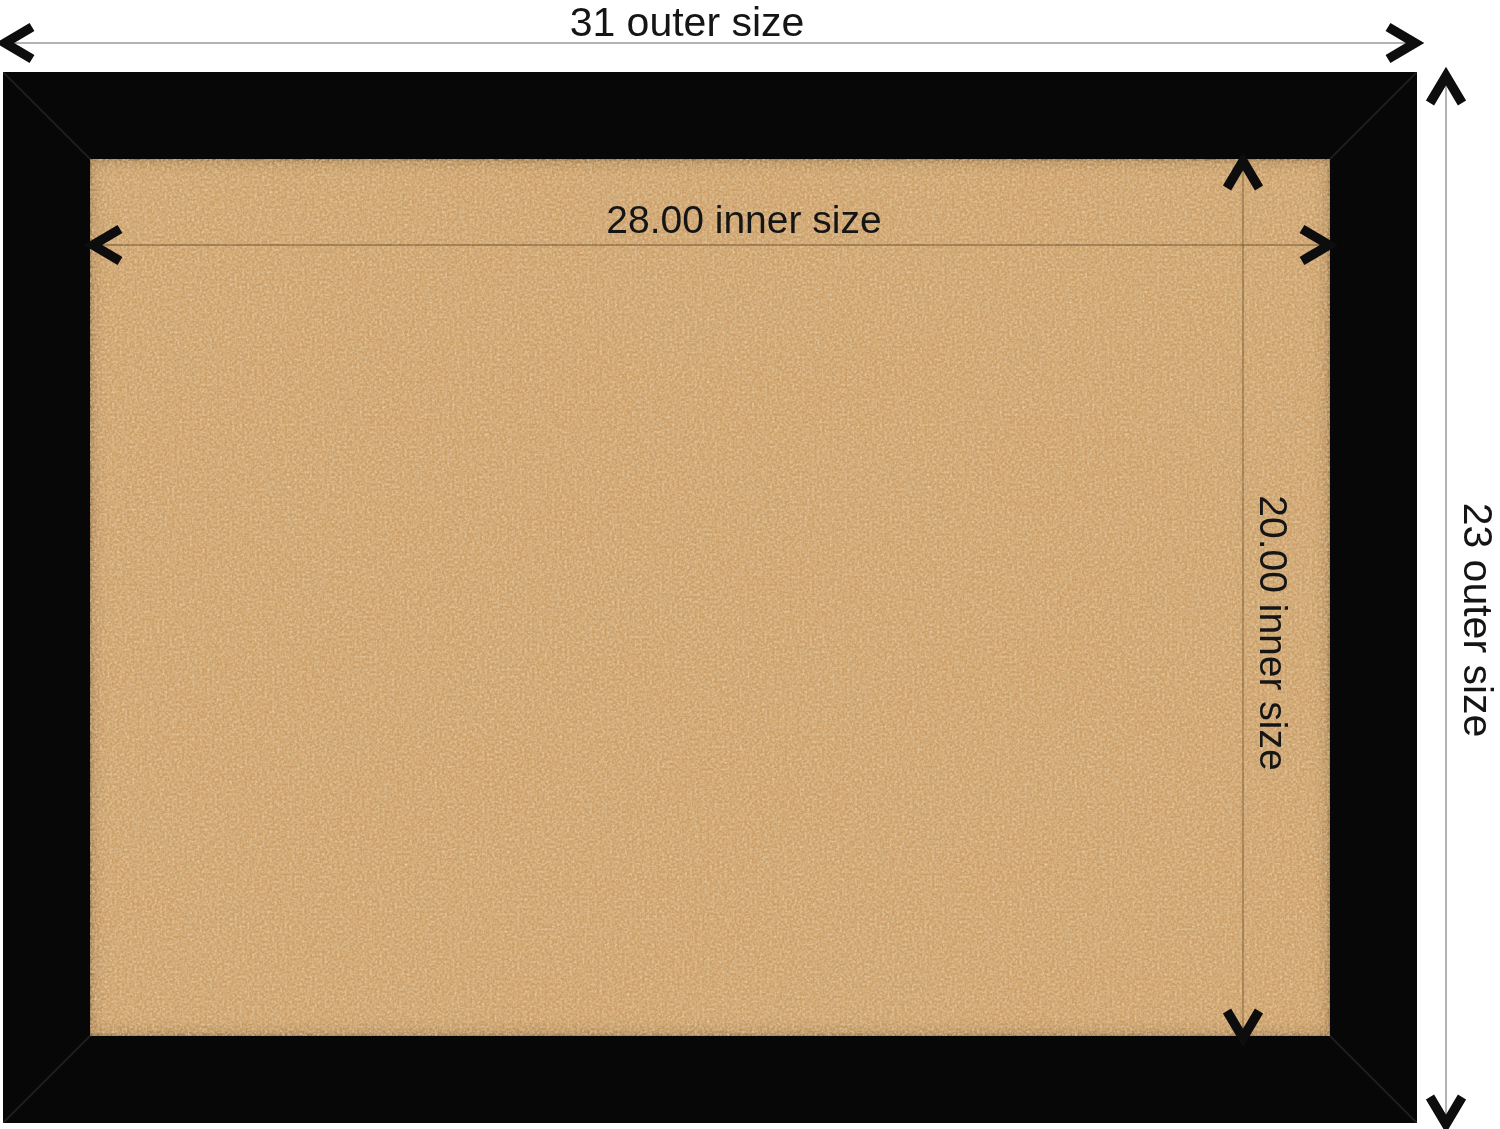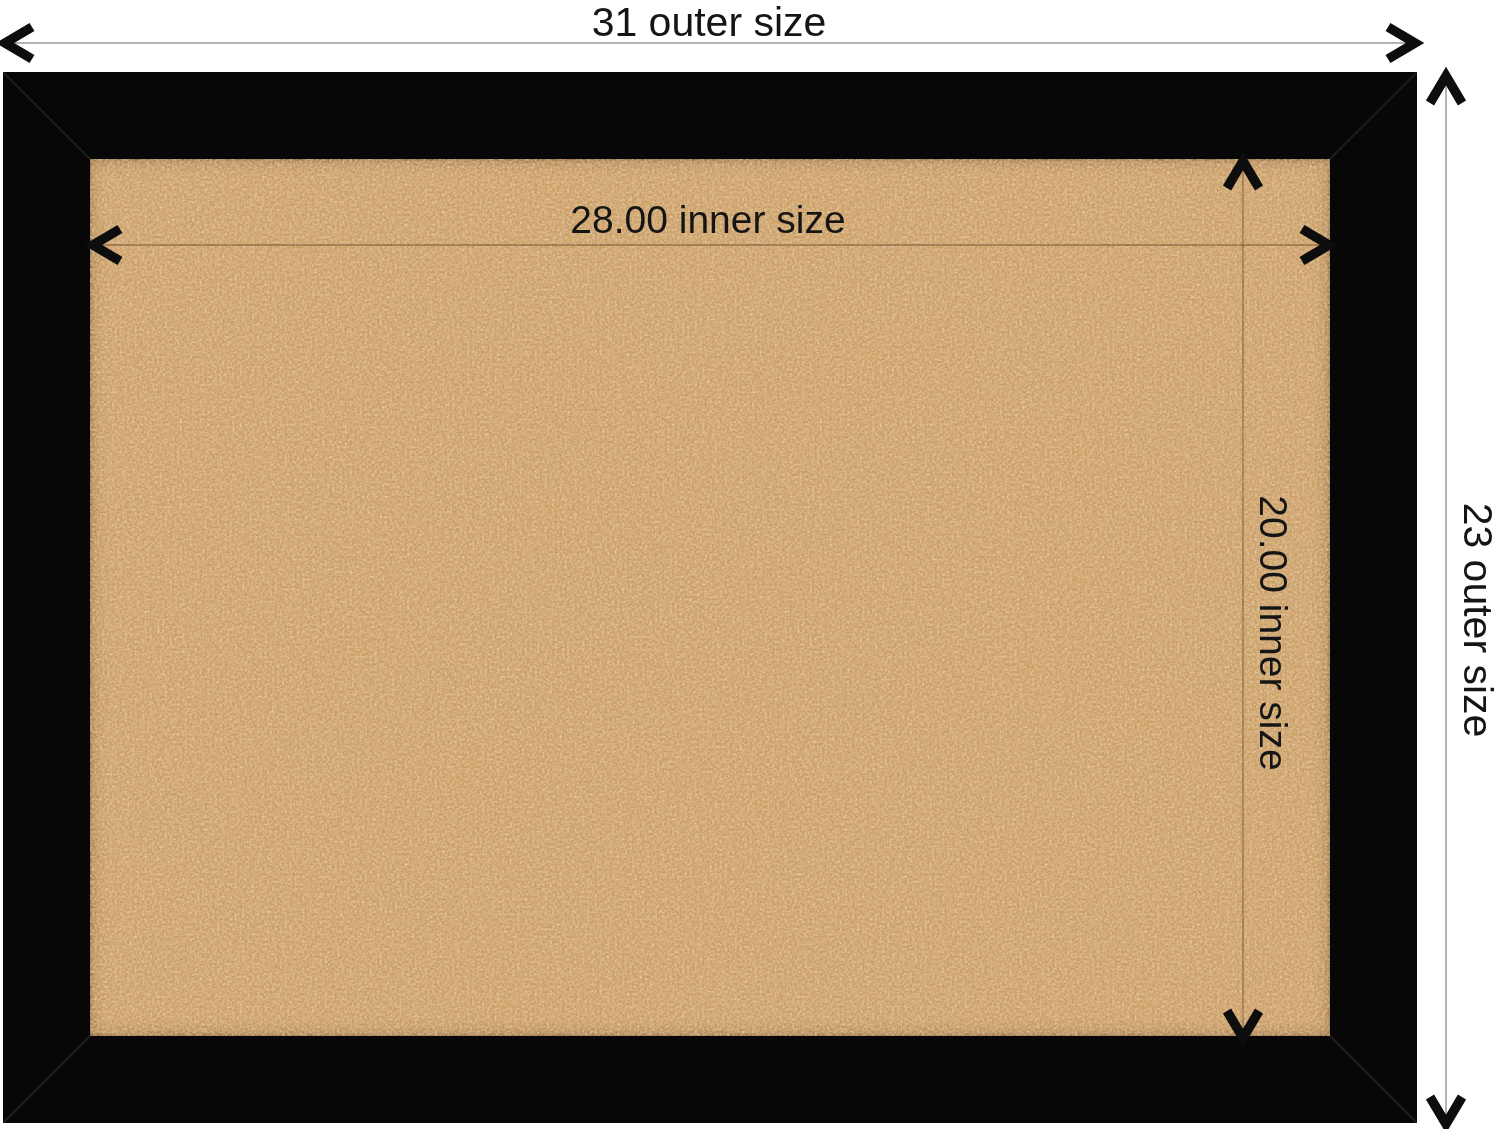--- a/index.html
+++ b/index.html
@@ -19,22 +19,22 @@
   }
   .cork svg { position:absolute; left:0; top:0; width:100%; height:100%; display:block; }
   .dims {
     position:absolute; left:0; top:0; width:1500px; height:1129px; pointer-events:none;
   }
   .dim-label {
     position:absolute; color:#151515; white-space:nowrap;
     transform:translate(-50%,-50%);
   }
   .dim-label.rot { transform:translate(-50%,-50%) rotate(90deg); }
-  .lbl-outer-w { left:709px; top:22px;  font-size:41px; }
-  .lbl-inner-w { left:708px; top:220px; font-size:39px; }
+  .lbl-outer-w { left:687px; top:22px;  font-size:41px; }
+  .lbl-inner-w { left:744px; top:220px; font-size:39px; }
   .lbl-outer-h { left:1477px; top:620px; font-size:41px; }
   .lbl-inner-h { left:1273px; top:633px; font-size:39px; }
 </style>
 </head>
 <body>
 
 <div class="canvas">
 
   <div class="frame">
     <svg class="miters" viewBox="0 0 1414 1051" preserveAspectRatio="none">

